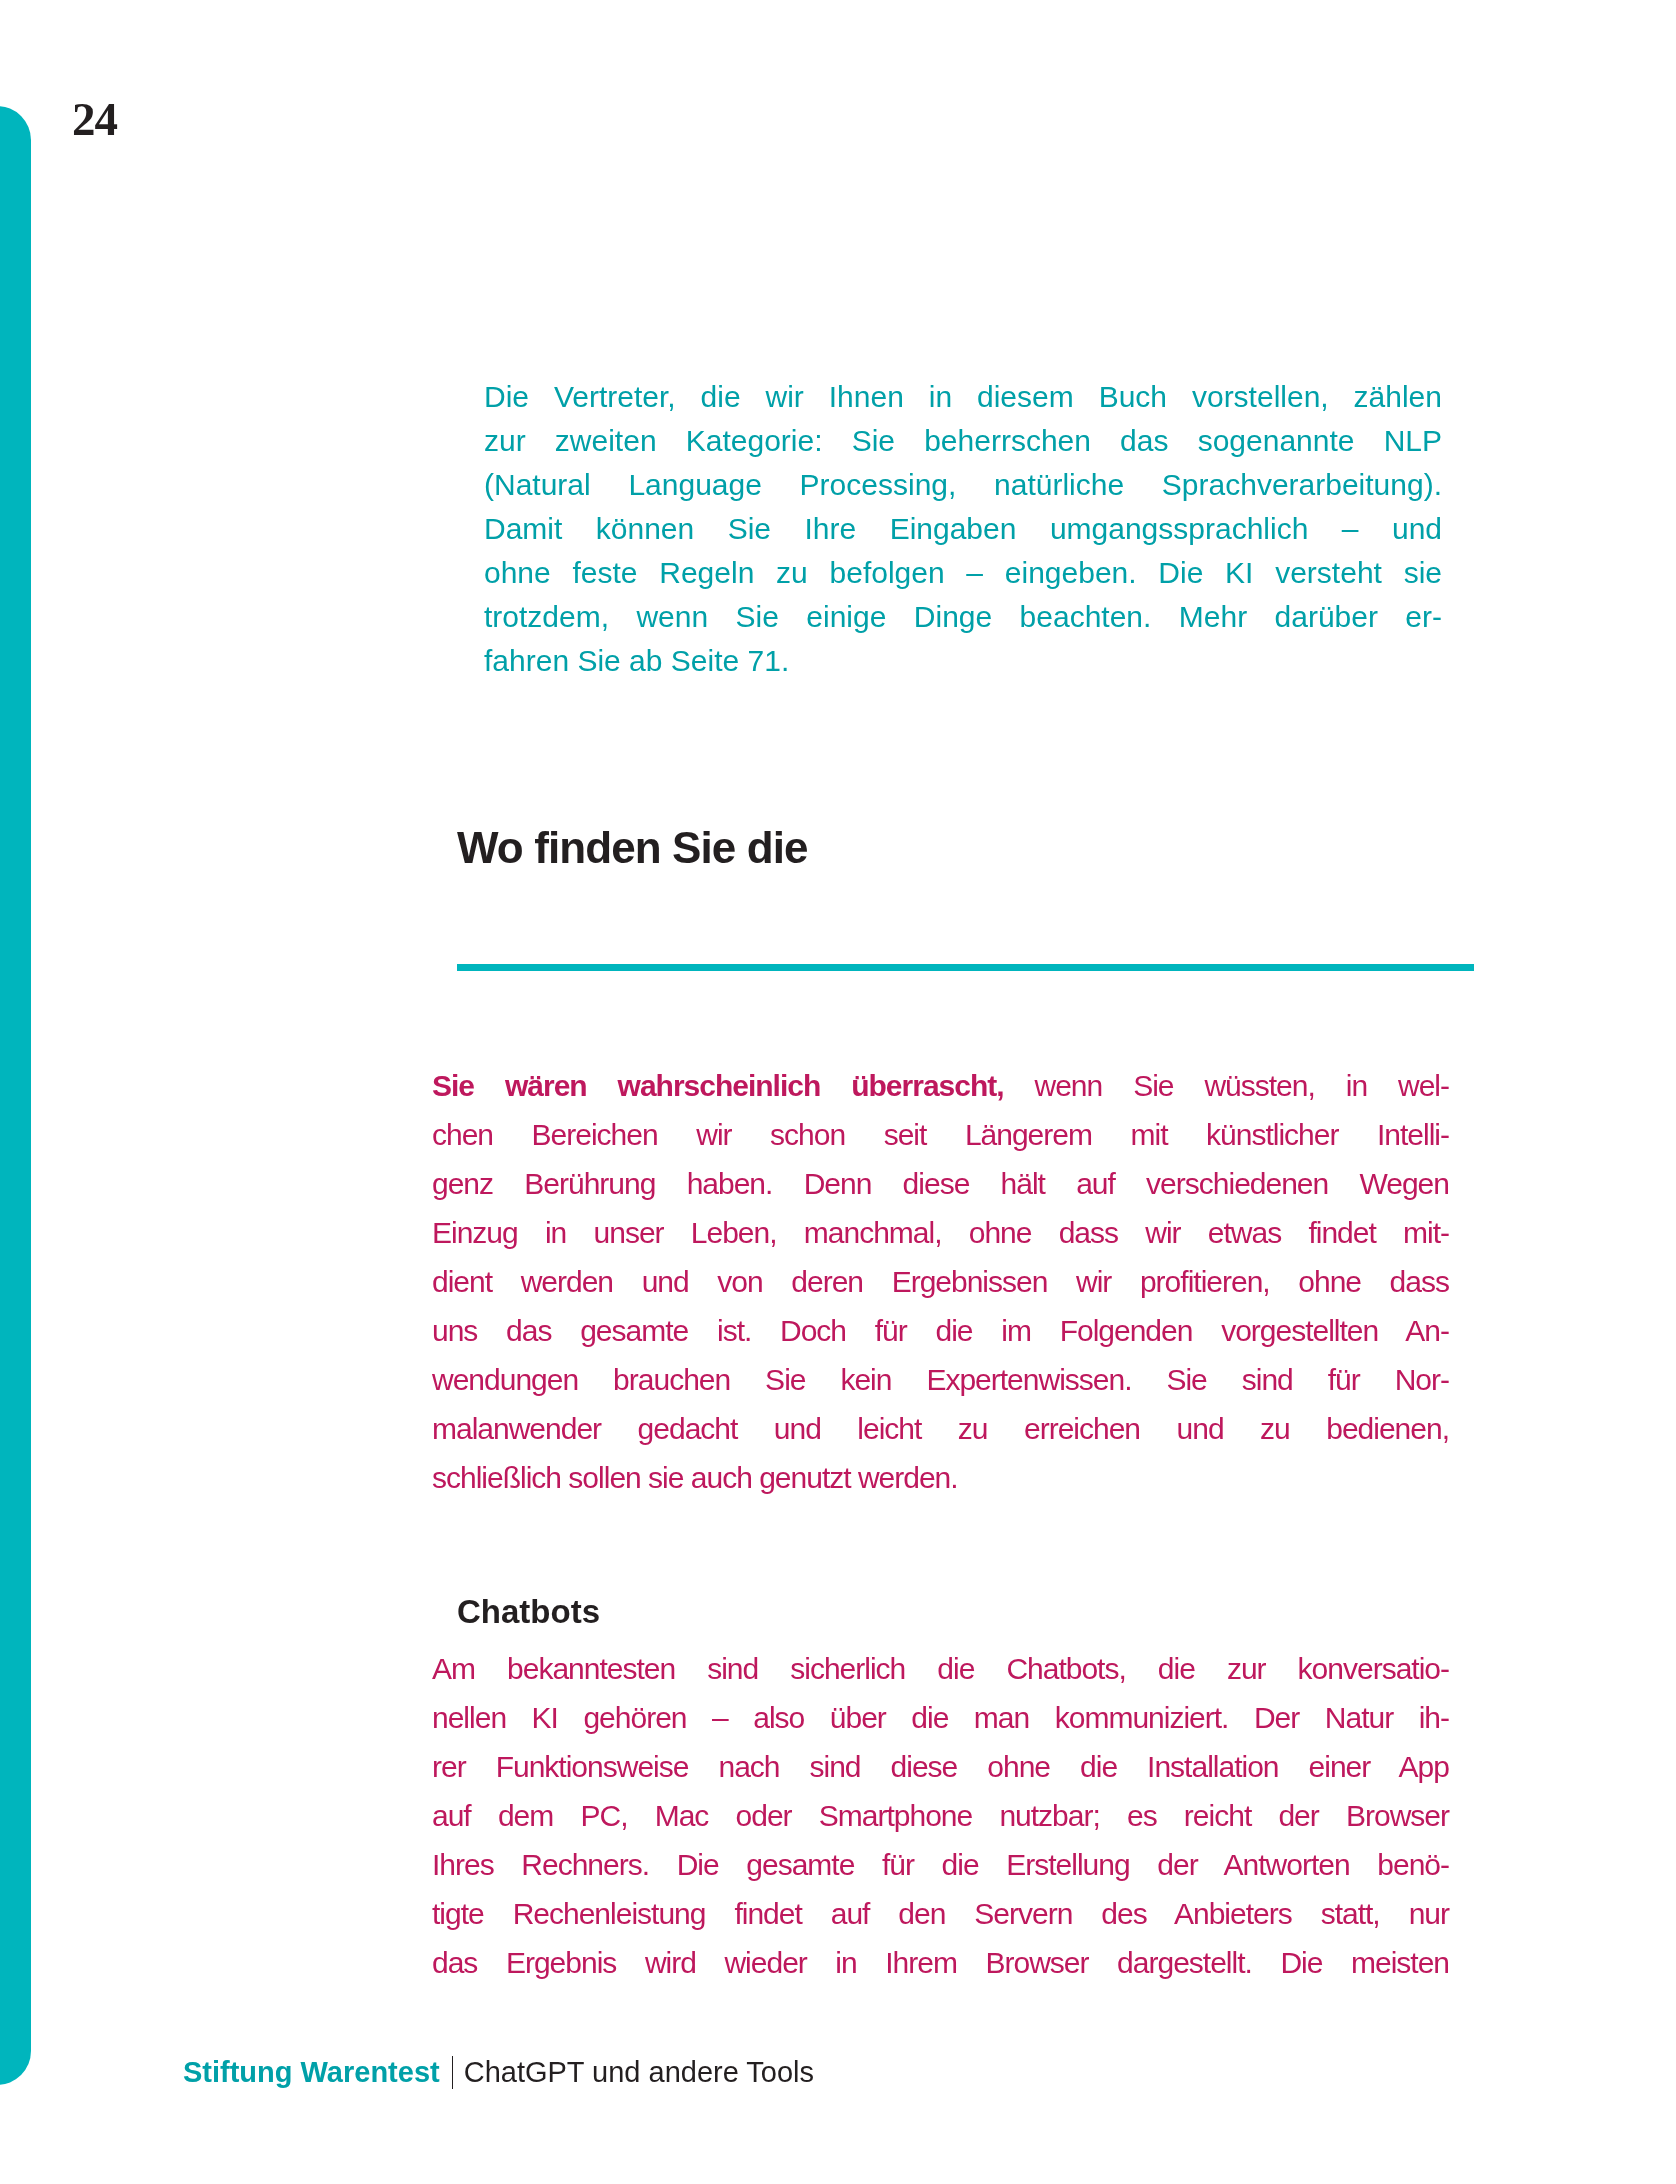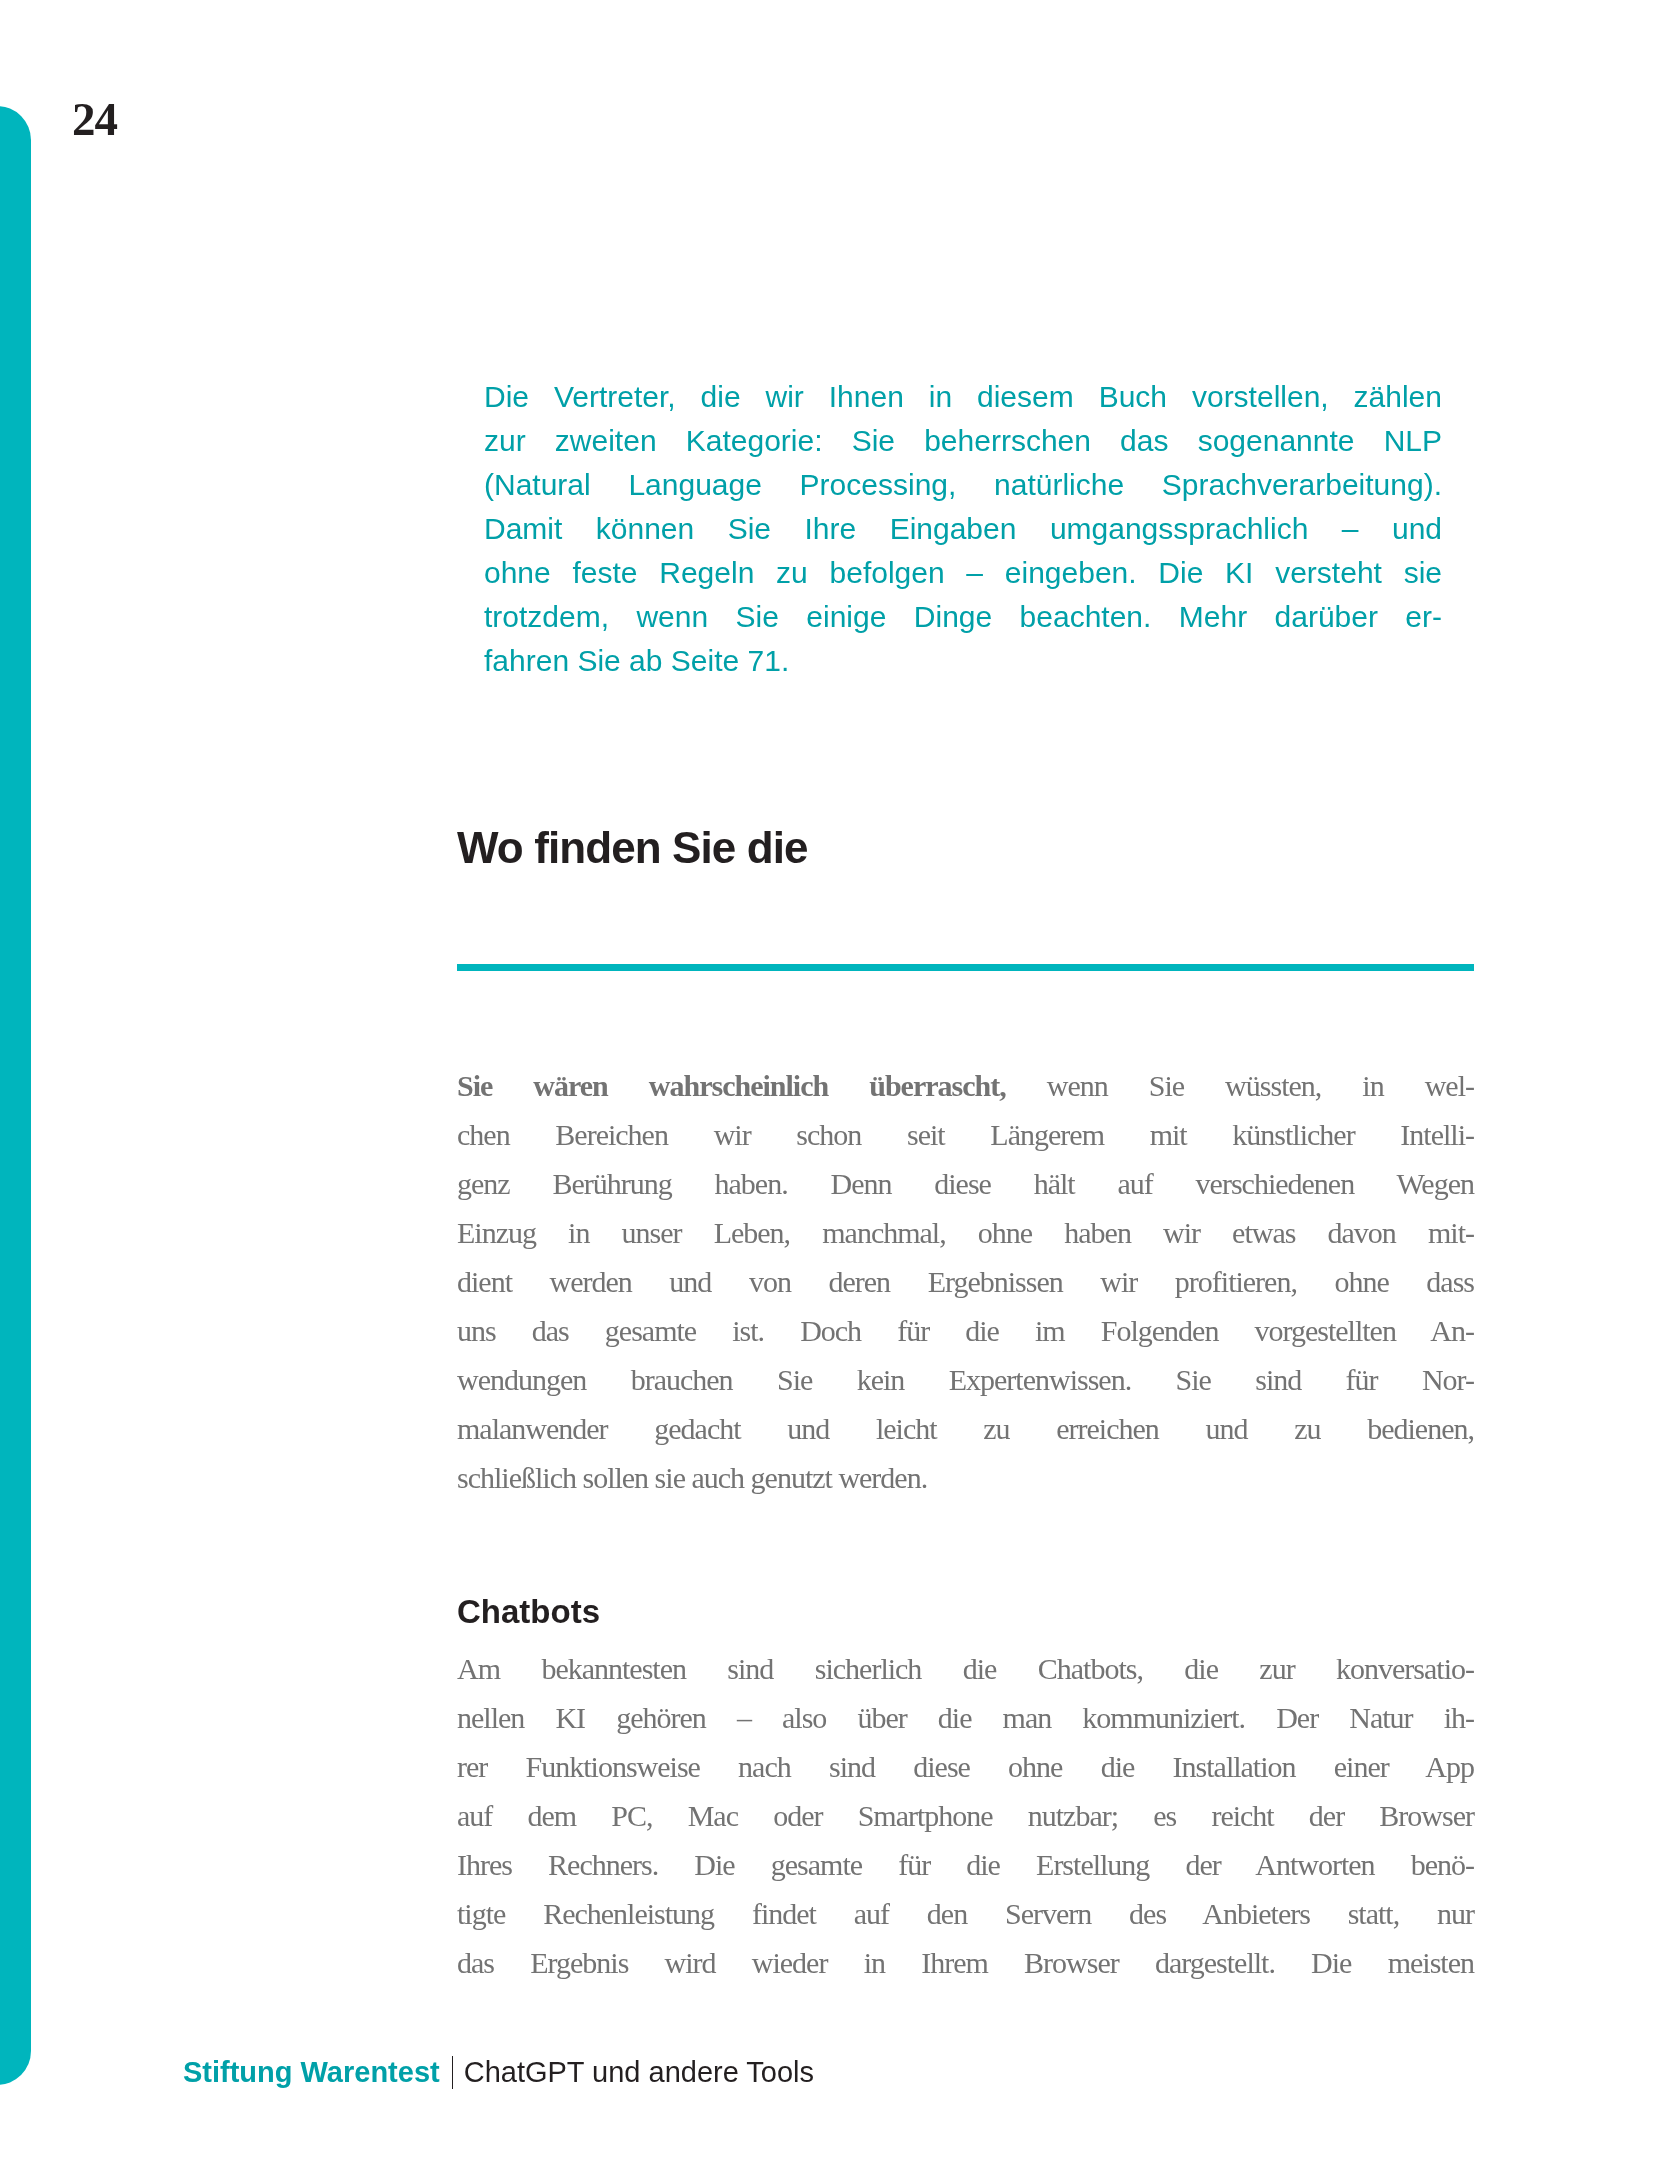--- a/index.html
+++ b/index.html
@@ -65,26 +65,26 @@
     .heading-rule {
       position: absolute;
       left: 457px;
       top: 964px;
       width: 1017px;
       height: 6.9px;
       background: #00b5bd;
     }
     .body-block {
       position: absolute;
-      left: 457px;
+      left: 432px;
       width: 1017px;
-      font-family: Liberation Serif, serif;
+      font-family: Liberation Sans, sans-serif;
       font-size: 30px;
       line-height: 49px;
-      color: #737373;
+      color: #be185d;
     }
     .body-block .line {
       display: block;
       white-space: nowrap;
       text-align: justify;
       text-align-last: justify;
       height: 49px;
       letter-spacing: -1px;
     }
     .body-block .line.last { text-align-last: left; }
@@ -141,21 +141,21 @@
 <h1 class="heading" style="margin:0;">
   <span class="line">Wo finden Sie die</span>
 </h1>
 
 <div class="heading-rule"></div>
 
 <div class="body-block para1">
   <span class="line"><span class="lead">Sie wären wahrscheinlich überrascht,</span><span> wenn Sie wüssten, in wel-</span></span>
   <span class="line">chen Bereichen wir schon seit Längerem mit künstlicher Intelli-</span>
   <span class="line">genz Berührung haben. Denn diese hält auf verschiedenen Wegen</span>
-  <span class="line">Einzug in unser Leben, manchmal, ohne haben wir etwas davon mit-</span>
+  <span class="line">Einzug in unser Leben, manchmal, ohne dass wir etwas findet mit-</span>
   <span class="line">dient werden und von deren Ergebnissen wir profitieren, ohne dass</span>
   <span class="line">uns das gesamte ist. Doch für die im Folgenden vorgestellten An-</span>
   <span class="line">wendungen brauchen Sie kein Expertenwissen. Sie sind für Nor-</span>
   <span class="line">malanwender gedacht und leicht zu erreichen und zu bedienen,</span>
   <span class="line last">schließlich sollen sie auch genutzt werden.</span>
 </div>
 
 <h2 class="subhead" style="margin:0;">Chatbots</h2>
 
 <div class="body-block para2">

